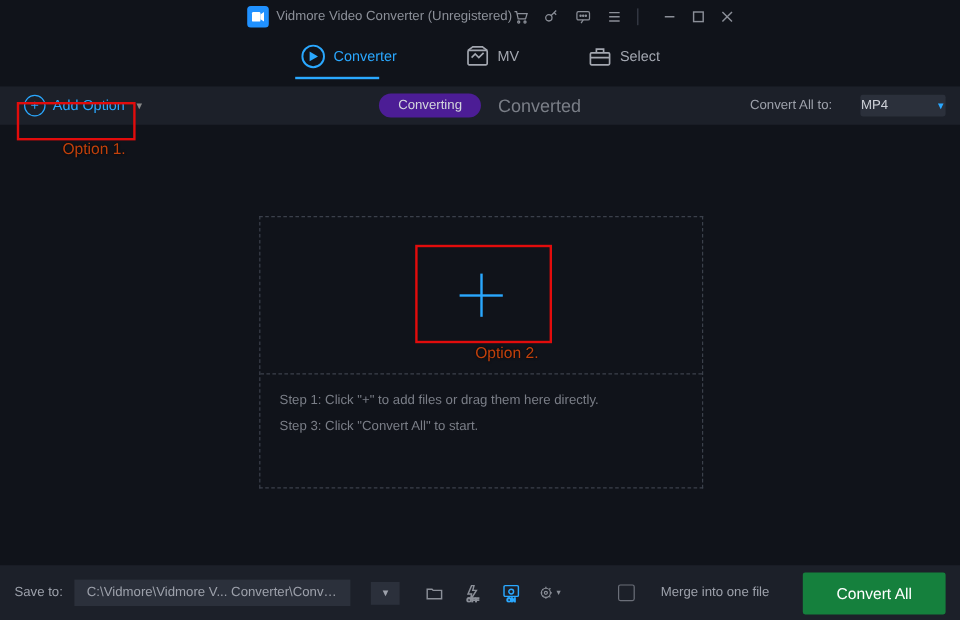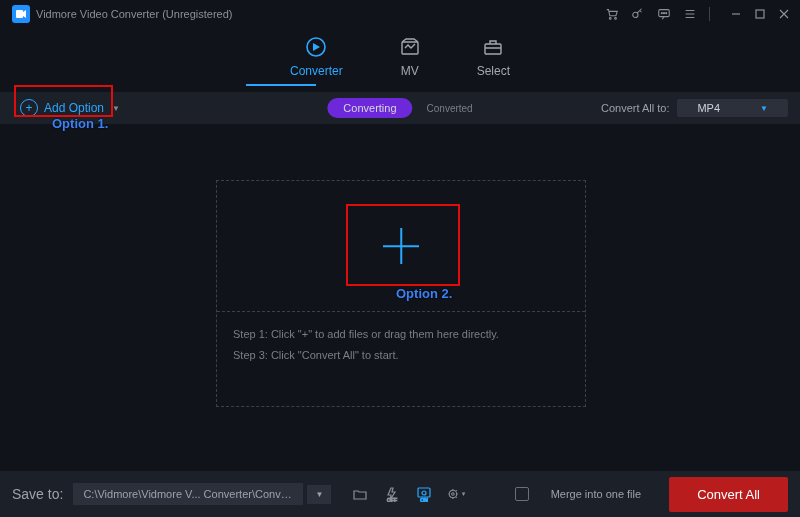--- a/index.html
+++ b/index.html
@@ -1,60 +1,60 @@
 <!DOCTYPE html>
 <html><head>
 <meta charset="utf-8">
 <style>
   html,body{margin:0;padding:0;width:800px;height:517px;background:#10131a;font-family:"Segoe UI",Arial,sans-serif;color:#a3a7b0;overflow:hidden;font-size:12px}
-  .titlebar{height:20px;padding:4px 10px 0 12px;display:flex;align-items:center;justify-content:space-between}
+  .titlebar{height:20px;padding:4px 10px 0 28px;display:flex;align-items:center;justify-content:center}
   .titlebar .left{display:flex;align-items:center;gap:6px}
   .logo{width:18px;height:18px;background:#2091ff;border-radius:3px;display:flex;align-items:center;justify-content:center}
   .title-text{font-size:11px;color:#8c9099}
   .titlebar .right{display:flex;align-items:center;gap:14px;color:#787c85}
   .titlebar .right .win-btns{display:flex;align-items:center;gap:12px;margin-left:6px}
   .win-icon{display:inline-block;width:12px;text-align:center}
 
   .nav{display:flex;justify-content:center;gap:56px;margin-top:12px;position:relative}
-  .nav-item{display:flex;flex-direction:column;align-items:center;gap:6px;color:#a3a7b0;cursor:pointer}
+  .nav-item{display:flex;flex-direction:row;align-items:center;gap:6px;color:#a3a7b0;cursor:pointer}
   .nav-item.active{color:#2aa8ff}
   .nav-icon{width:22px;height:22px;display:flex;align-items:center;justify-content:center}
   .nav-underline{position:absolute;bottom:-8px;left:246px;width:70px;height:2px;background:#2aa8ff}
 
   .subbar{margin-top:14px;height:32px;background:#1c2029;display:flex;align-items:center;padding:0 12px;justify-content:space-between;position:relative}
   .add-files{display:flex;align-items:center;gap:6px;color:#2aa8ff;cursor:pointer;padding:3px 8px}
   .add-files .plus-circle{width:16px;height:16px;border:1.5px solid #2aa8ff;border-radius:50%;display:flex;align-items:center;justify-content:center;font-size:12px;line-height:1}
   .add-files .dd{font-size:8px;color:#888;margin-left:2px}
   .subbar .center{position:absolute;left:50%;transform:translateX(-50%);display:flex;align-items:center;gap:14px}
-  .pill{background:#6d28d9;color:#d4d7dd;padding:4px 16px;border-radius:12px;font-size:11px}
-  .tab-off{color:#7a7e87;font-size:10px}
-  .subbar .right{display:flex;align-items:center;gap:8px;font-size:11px}
-  .format-dd{background:#2b303b;color:#cfd2d9;padding:3px 20px;border-radius:2px;display:flex;align-items:center;gap:40px;cursor:pointer}
+  .pill{background:#4c1d95;color:#d4d7dd;padding:4px 16px;border-radius:12px;font-size:11px}
+  .tab-off{color:#7a7e87;font-size:15px}
+  .subbar .right{display:flex;align-items:center;gap:24px;font-size:11px}
+  .format-dd{background:#2b303b;color:#cfd2d9;padding:3px 0;border-radius:2px;display:flex;align-items:center;gap:40px;cursor:pointer}
   .format-dd .chev{color:#2aa8ff;font-size:8px}
 
   .stage{position:absolute;left:216px;top:180px;width:368px;height:225px;border:1px dashed #3b404b}
   .stage .drop{height:130px;display:flex;align-items:center;justify-content:center;border-bottom:1px dashed #3b404b}
   .big-plus{position:relative;width:36px;height:36px}
   .big-plus:before,.big-plus:after{content:"";position:absolute;background:#2aa8ff}
   .big-plus:before{left:50%;top:0;width:1.5px;height:36px;transform:translateX(-50%)}
   .big-plus:after{top:50%;left:0;height:1.5px;width:36px;transform:translateY(-50%)}
   .steps{padding:12px 16px;color:#7a7e87;font-size:11px;line-height:1.9}
 
   .red-box{position:absolute;border:2px solid #e20c0c;pointer-events:none}
-  .opt-label{position:absolute;color:#3b82f6;font-weight:bold;font-size:13px;text-shadow:0 0 2px #000;pointer-events:none}
+  .opt-label{position:absolute;color:#c2410c;font-weight:normal;font-size:13px;text-shadow:0 0 2px #000;pointer-events:none}
 
   .bottombar{position:absolute;left:0;right:0;bottom:0;height:46px;background:#1c2029;display:flex;align-items:center;padding:0 12px;gap:10px}
-  .save-path{display:flex;align-items:center;gap:3px;color:#9da1ab;font-size:11px}
+  .save-path{display:flex;align-items:center;gap:16px;color:#9da1ab;font-size:11px}
   .path-input{background:#2b303b;padding:5px 10px;width:210px;white-space:nowrap;overflow:hidden;text-overflow:ellipsis}
   .path-dd{background:#2b303b;padding:5px 8px;margin-left:1px;font-size:8px;color:#9da1ab;cursor:pointer}
   .bottom-icons{display:flex;align-items:center;gap:14px;margin-left:10px;color:#7e828c}
   .bottom-icons .ico{width:18px;height:18px;display:flex;align-items:center;justify-content:center;cursor:pointer;font-size:13px}
   .merge{display:flex;align-items:center;gap:22px;margin-left:auto;color:#9da1ab;font-size:11px}
   .chk{width:12px;height:12px;border:1px solid #6b6f79;border-radius:2px}
-  .convert-btn{background:#b91c1c;color:#ffffff;padding:10px 28px;border-radius:2px;font-size:13px;margin-left:18px;cursor:pointer}
+  .convert-btn{background:#15803d;color:#ffffff;padding:10px 28px;border-radius:2px;font-size:13px;margin-left:18px;cursor:pointer}
 
   svg{display:block}
 </style>
 </head>
 <body>
 
 <div class="titlebar">
   <div class="left">
     <div class="logo">
       <svg width="12" height="12" viewBox="0 0 12 12">
@@ -172,21 +172,21 @@
     <div>Step 3: Click "Convert All" to start.</div>
   </div>
 </div>
 
 <div class="red-box" style="left:14px;top:85px;width:95px;height:28px"></div>
 <div class="opt-label" style="left:52px;top:116px">Option 1.</div>
 <div class="red-box" style="left:346px;top:204px;width:110px;height:78px"></div>
 <div class="opt-label" style="left:396px;top:286px">Option 2.</div>
 
 <div class="bottombar">
-  <span style="color:#9da1ab;font-size:14px">Save to:</span>
+  <span style="color:#9da1ab;font-size:11px">Save to:</span>
   <div class="save-path">
     <div class="path-input">C:\Vidmore\Vidmore V... Converter\Converted</div>
     <div class="path-dd">▼</div>
   </div>
   <div class="bottom-icons">
     <span class="ico">
         <svg width="16" height="16" viewBox="0 0 16 16" fill="none" stroke="#8b8f98" stroke-width="1.2">
           <path d="M2 5h4l1 1h7v7H2z"></path>
         </svg>
       </span>

